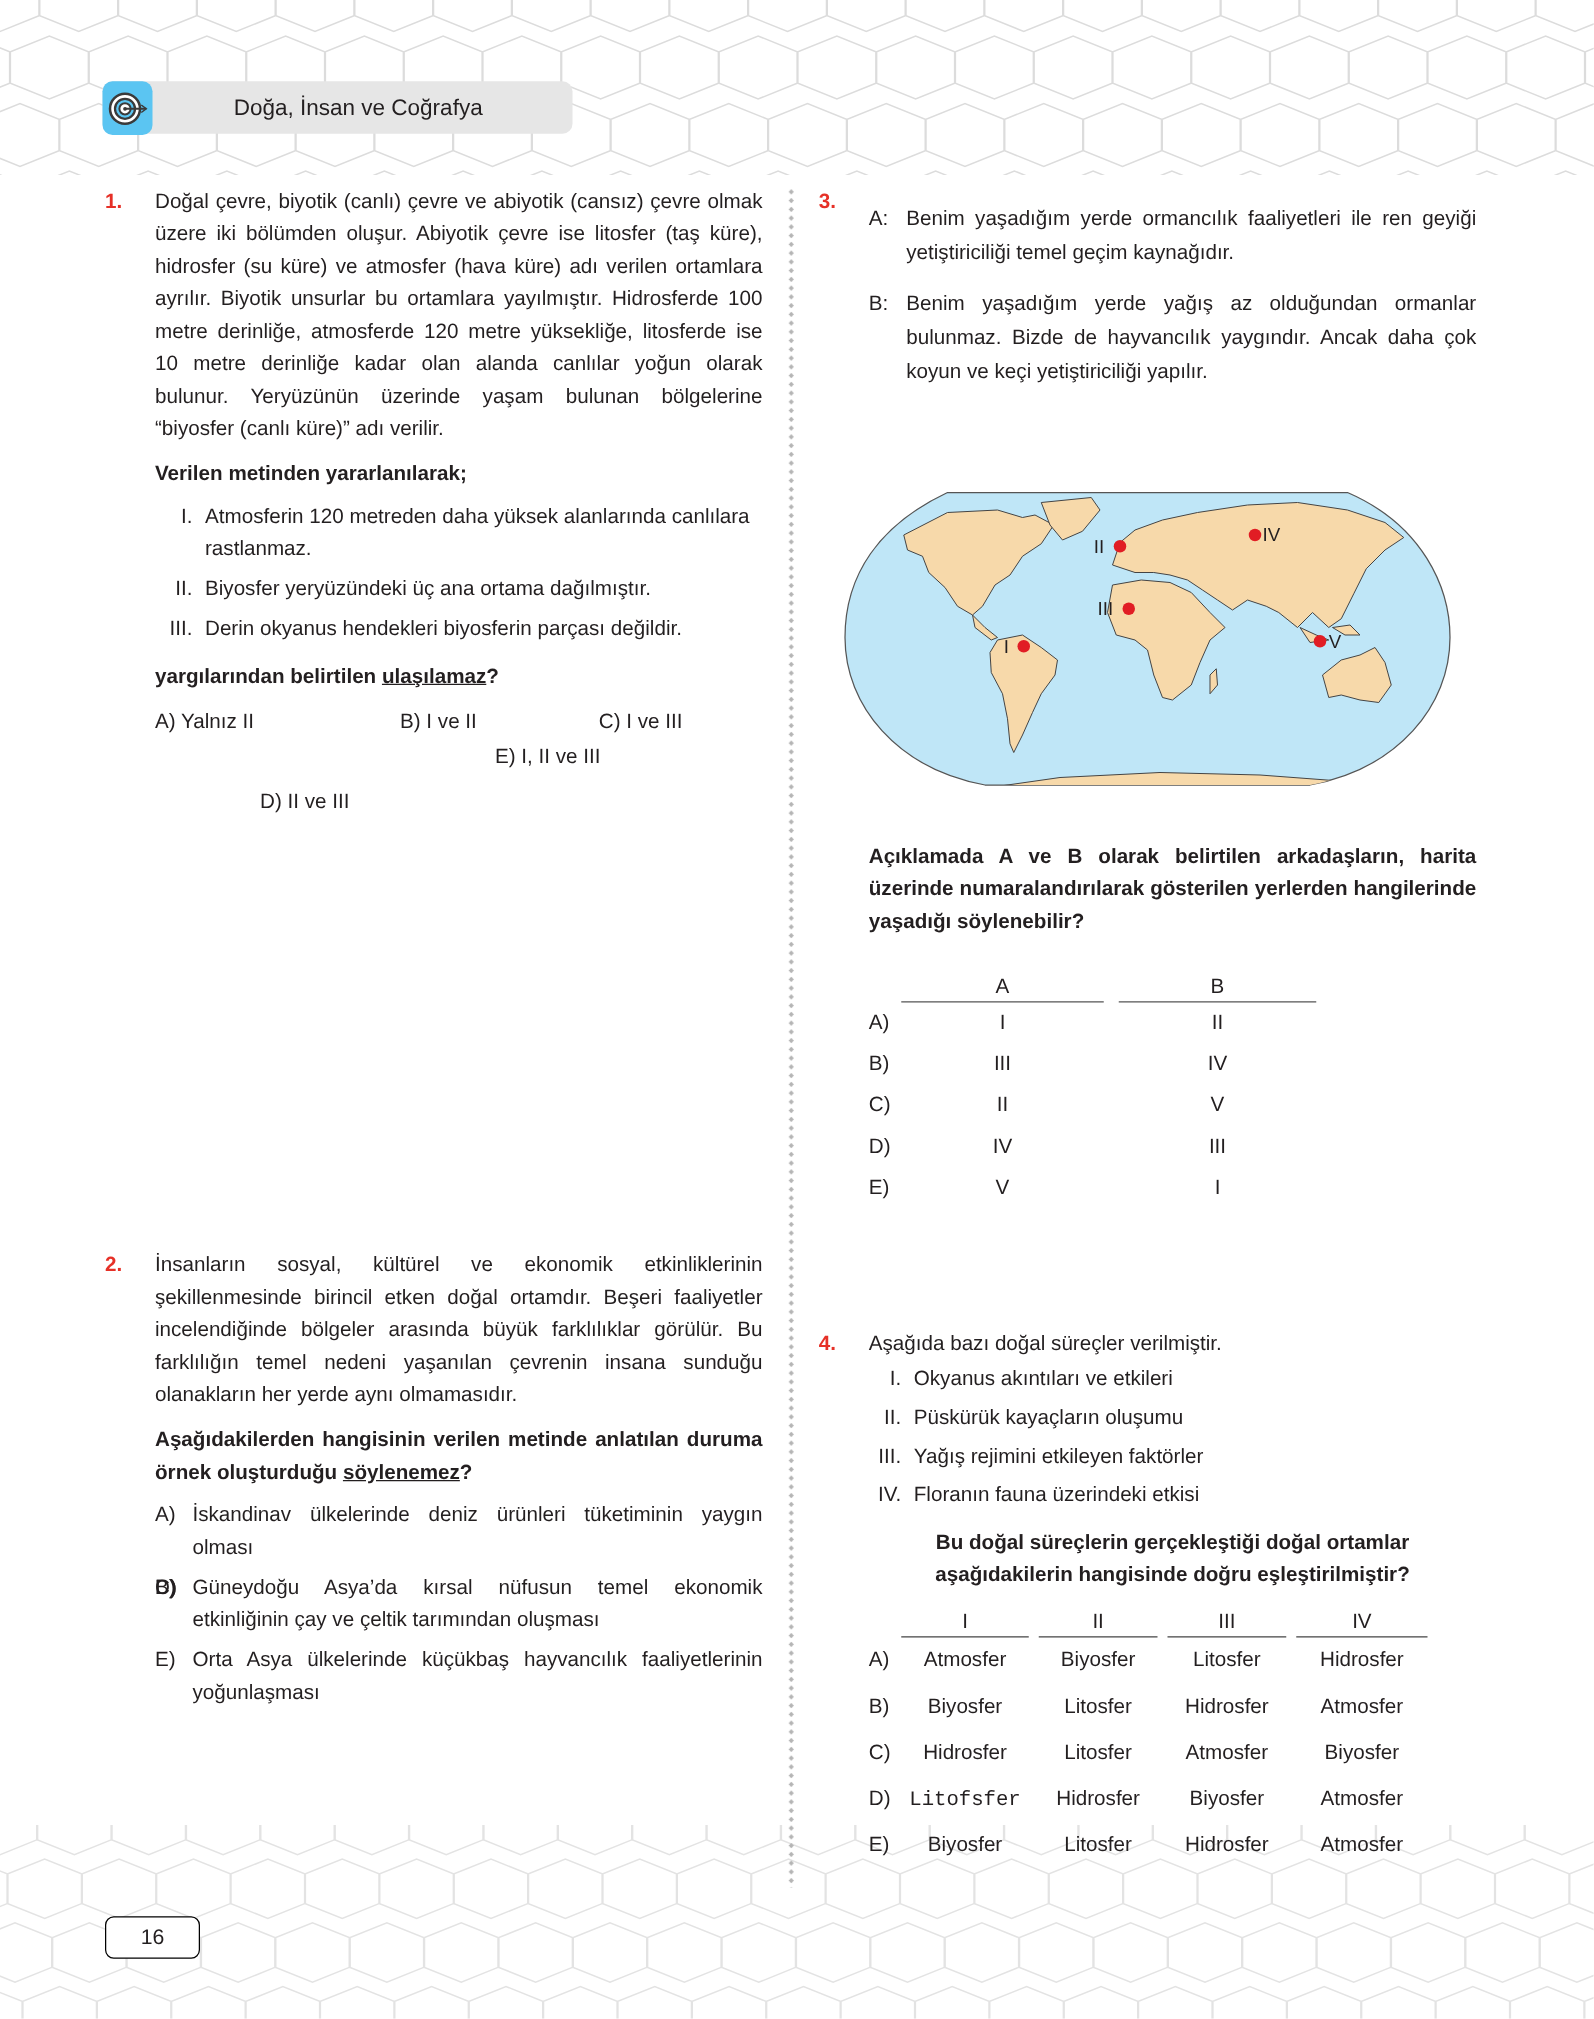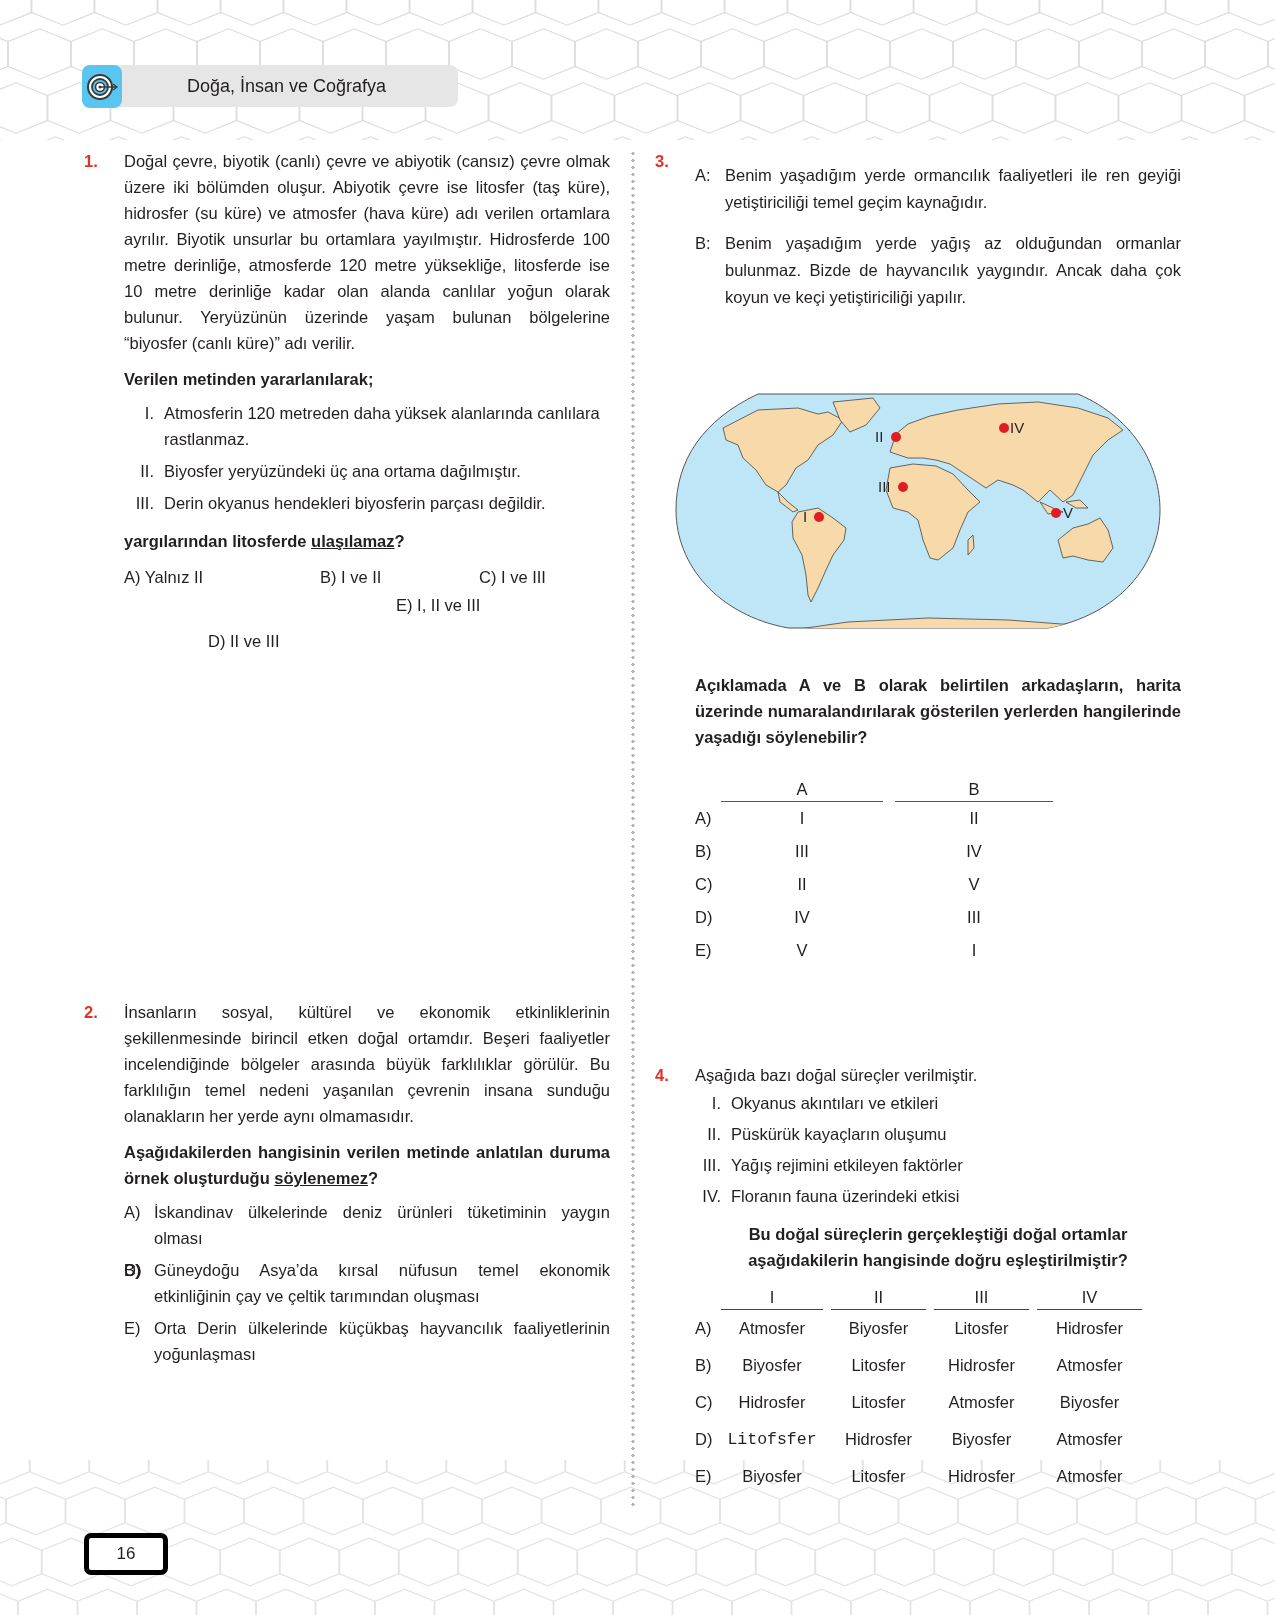--- a/index.html
+++ b/index.html
@@ -44,21 +44,21 @@
   .opt-line { position: relative; padding-left: 30px; margin-bottom: 6px; text-align: justify; }
   .opt-line .ol { position: absolute; left: 0; }
 
   .map-wrap { position: absolute; left: 668px; top: 390px; width: 500px; height: 240px; }
 
   table.tbl { border-collapse: separate; border-spacing: 0; font-size: 16.5px; }
   table.tbl td, table.tbl th { font-weight: normal; padding: 0; text-align: center; }
 
   .page-num {
     position: absolute; left: 84px; top: 1533px; width: 74px; height: 32px;
-    border: 5px solid #000000; border-radius: 7px; background: #fff;
+    border: 1px solid #000000; border-radius: 7px; background: #fff;
     display: flex; align-items: center; justify-content: center; font-size: 17px;
   }
 </style>
 </head>
 <body>
 
 <svg class="hexbg top" viewBox="0 0 1275 140" preserveAspectRatio="none">
   <g fill="none" stroke="#dcdcdc" stroke-width="1.2" id="hexTop">
       <path d="M-8.3 -41.4L-39.5 -28.8L-70.7 -41.4L-70.7 -66.6L-39.5 -79.2L-8.3 -66.6Z M54.7 -41.4L23.5 -28.8L-7.7 -41.4L-7.7 -66.6L23.5 -79.2L54.7 -66.6Z M117.7 -41.4L86.5 -28.8L55.3 -41.4L55.3 -66.6L86.5 -79.2L117.7 -66.6Z M180.7 -41.4L149.5 -28.8L118.3 -41.4L118.3 -66.6L149.5 -79.2L180.7 -66.6Z M243.7 -41.4L212.5 -28.8L181.3 -41.4L181.3 -66.6L212.5 -79.2L243.7 -66.6Z M306.7 -41.4L275.5 -28.8L244.3 -41.4L244.3 -66.6L275.5 -79.2L306.7 -66.6Z M369.7 -41.4L338.5 -28.8L307.3 -41.4L307.3 -66.6L338.5 -79.2L369.7 -66.6Z M432.7 -41.4L401.5 -28.8L370.3 -41.4L370.3 -66.6L401.5 -79.2L432.7 -66.6Z M495.7 -41.4L464.5 -28.8L433.3 -41.4L433.3 -66.6L464.5 -79.2L495.7 -66.6Z M558.7 -41.4L527.5 -28.8L496.3 -41.4L496.3 -66.6L527.5 -79.2L558.7 -66.6Z M621.7 -41.4L590.5 -28.8L559.3 -41.4L559.3 -66.6L590.5 -79.2L621.7 -66.6Z M684.7 -41.4L653.5 -28.8L622.3 -41.4L622.3 -66.6L653.5 -79.2L684.7 -66.6Z M747.7 -41.4L716.5 -28.8L685.3 -41.4L685.3 -66.6L716.5 -79.2L747.7 -66.6Z M810.7 -41.4L779.5 -28.8L748.3 -41.4L748.3 -66.6L779.5 -79.2L810.7 -66.6Z M873.7 -41.4L842.5 -28.8L811.3 -41.4L811.3 -66.6L842.5 -79.2L873.7 -66.6Z M936.7 -41.4L905.5 -28.8L874.3 -41.4L874.3 -66.6L905.5 -79.2L936.7 -66.6Z M999.7 -41.4L968.5 -28.8L937.3 -41.4L937.3 -66.6L968.5 -79.2L999.7 -66.6Z M1062.7 -41.4L1031.5 -28.8L1000.3 -41.4L1000.3 -66.6L1031.5 -79.2L1062.7 -66.6Z M1125.7 -41.4L1094.5 -28.8L1063.3 -41.4L1063.3 -66.6L1094.5 -79.2L1125.7 -66.6Z M1188.7 -41.4L1157.5 -28.8L1126.3 -41.4L1126.3 -66.6L1157.5 -79.2L1188.7 -66.6Z M1251.7 -41.4L1220.5 -28.8L1189.3 -41.4L1189.3 -66.6L1220.5 -79.2L1251.7 -66.6Z M1314.7 -41.4L1283.5 -28.8L1252.3 -41.4L1252.3 -66.6L1283.5 -79.2L1314.7 -66.6Z M-31.8 12.6L-63.0 25.2L-94.2 12.6L-94.2 -12.6L-63.0 -25.2L-31.8 -12.6Z M31.2 12.6L0.0 25.2L-31.2 12.6L-31.2 -12.6L-0.0 -25.2L31.2 -12.6Z M94.2 12.6L63.0 25.2L31.8 12.6L31.8 -12.6L63.0 -25.2L94.2 -12.6Z M157.2 12.6L126.0 25.2L94.8 12.6L94.8 -12.6L126.0 -25.2L157.2 -12.6Z M220.2 12.6L189.0 25.2L157.8 12.6L157.8 -12.6L189.0 -25.2L220.2 -12.6Z M283.2 12.6L252.0 25.2L220.8 12.6L220.8 -12.6L252.0 -25.2L283.2 -12.6Z M346.2 12.6L315.0 25.2L283.8 12.6L283.8 -12.6L315.0 -25.2L346.2 -12.6Z M409.2 12.6L378.0 25.2L346.8 12.6L346.8 -12.6L378.0 -25.2L409.2 -12.6Z M472.2 12.6L441.0 25.2L409.8 12.6L409.8 -12.6L441.0 -25.2L472.2 -12.6Z M535.2 12.6L504.0 25.2L472.8 12.6L472.8 -12.6L504.0 -25.2L535.2 -12.6Z M598.2 12.6L567.0 25.2L535.8 12.6L535.8 -12.6L567.0 -25.2L598.2 -12.6Z M661.2 12.6L630.0 25.2L598.8 12.6L598.8 -12.6L630.0 -25.2L661.2 -12.6Z M724.2 12.6L693.0 25.2L661.8 12.6L661.8 -12.6L693.0 -25.2L724.2 -12.6Z M787.2 12.6L756.0 25.2L724.8 12.6L724.8 -12.6L756.0 -25.2L787.2 -12.6Z M850.2 12.6L819.0 25.2L787.8 12.6L787.8 -12.6L819.0 -25.2L850.2 -12.6Z M913.2 12.6L882.0 25.2L850.8 12.6L850.8 -12.6L882.0 -25.2L913.2 -12.6Z M976.2 12.6L945.0 25.2L913.8 12.6L913.8 -12.6L945.0 -25.2L976.2 -12.6Z M1039.2 12.6L1008.0 25.2L976.8 12.6L976.8 -12.6L1008.0 -25.2L1039.2 -12.6Z M1102.2 12.6L1071.0 25.2L1039.8 12.6L1039.8 -12.6L1071.0 -25.2L1102.2 -12.6Z M1165.2 12.6L1134.0 25.2L1102.8 12.6L1102.8 -12.6L1134.0 -25.2L1165.2 -12.6Z M1228.2 12.6L1197.0 25.2L1165.8 12.6L1165.8 -12.6L1197.0 -25.2L1228.2 -12.6Z M1291.2 12.6L1260.0 25.2L1228.8 12.6L1228.8 -12.6L1260.0 -25.2L1291.2 -12.6Z M7.7 66.6L-23.5 79.2L-54.7 66.6L-54.7 41.4L-23.5 28.8L7.7 41.4Z M70.7 66.6L39.5 79.2L8.3 66.6L8.3 41.4L39.5 28.8L70.7 41.4Z M133.7 66.6L102.5 79.2L71.3 66.6L71.3 41.4L102.5 28.8L133.7 41.4Z M196.7 66.6L165.5 79.2L134.3 66.6L134.3 41.4L165.5 28.8L196.7 41.4Z M259.7 66.6L228.5 79.2L197.3 66.6L197.3 41.4L228.5 28.8L259.7 41.4Z M322.7 66.6L291.5 79.2L260.3 66.6L260.3 41.4L291.5 28.8L322.7 41.4Z M385.7 66.6L354.5 79.2L323.3 66.6L323.3 41.4L354.5 28.8L385.7 41.4Z M448.7 66.6L417.5 79.2L386.3 66.6L386.3 41.4L417.5 28.8L448.7 41.4Z M511.7 66.6L480.5 79.2L449.3 66.6L449.3 41.4L480.5 28.8L511.7 41.4Z M574.7 66.6L543.5 79.2L512.3 66.6L512.3 41.4L543.5 28.8L574.7 41.4Z M637.7 66.6L606.5 79.2L575.3 66.6L575.3 41.4L606.5 28.8L637.7 41.4Z M700.7 66.6L669.5 79.2L638.3 66.6L638.3 41.4L669.5 28.8L700.7 41.4Z M763.7 66.6L732.5 79.2L701.3 66.6L701.3 41.4L732.5 28.8L763.7 41.4Z M826.7 66.6L795.5 79.2L764.3 66.6L764.3 41.4L795.5 28.8L826.7 41.4Z M889.7 66.6L858.5 79.2L827.3 66.6L827.3 41.4L858.5 28.8L889.7 41.4Z M952.7 66.6L921.5 79.2L890.3 66.6L890.3 41.4L921.5 28.8L952.7 41.4Z M1015.7 66.6L984.5 79.2L953.3 66.6L953.3 41.4L984.5 28.8L1015.7 41.4Z M1078.7 66.6L1047.5 79.2L1016.3 66.6L1016.3 41.4L1047.5 28.8L1078.7 41.4Z M1141.7 66.6L1110.5 79.2L1079.3 66.6L1079.3 41.4L1110.5 28.8L1141.7 41.4Z M1204.7 66.6L1173.5 79.2L1142.3 66.6L1142.3 41.4L1173.5 28.8L1204.7 41.4Z M1267.7 66.6L1236.5 79.2L1205.3 66.6L1205.3 41.4L1236.5 28.8L1267.7 41.4Z M1330.7 66.6L1299.5 79.2L1268.3 66.6L1268.3 41.4L1299.5 28.8L1330.7 41.4Z M-15.8 120.6L-47.0 133.2L-78.2 120.6L-78.2 95.4L-47.0 82.8L-15.8 95.4Z M47.2 120.6L16.0 133.2L-15.2 120.6L-15.2 95.4L16.0 82.8L47.2 95.4Z M110.2 120.6L79.0 133.2L47.8 120.6L47.8 95.4L79.0 82.8L110.2 95.4Z M173.2 120.6L142.0 133.2L110.8 120.6L110.8 95.4L142.0 82.8L173.2 95.4Z M236.2 120.6L205.0 133.2L173.8 120.6L173.8 95.4L205.0 82.8L236.2 95.4Z M299.2 120.6L268.0 133.2L236.8 120.6L236.8 95.4L268.0 82.8L299.2 95.4Z M362.2 120.6L331.0 133.2L299.8 120.6L299.8 95.4L331.0 82.8L362.2 95.4Z M425.2 120.6L394.0 133.2L362.8 120.6L362.8 95.4L394.0 82.8L425.2 95.4Z M488.2 120.6L457.0 133.2L425.8 120.6L425.8 95.4L457.0 82.8L488.2 95.4Z M551.2 120.6L520.0 133.2L488.8 120.6L488.8 95.4L520.0 82.8L551.2 95.4Z M614.2 120.6L583.0 133.2L551.8 120.6L551.8 95.4L583.0 82.8L614.2 95.4Z M677.2 120.6L646.0 133.2L614.8 120.6L614.8 95.4L646.0 82.8L677.2 95.4Z M740.2 120.6L709.0 133.2L677.8 120.6L677.8 95.4L709.0 82.8L740.2 95.4Z M803.2 120.6L772.0 133.2L740.8 120.6L740.8 95.4L772.0 82.8L803.2 95.4Z M866.2 120.6L835.0 133.2L803.8 120.6L803.8 95.4L835.0 82.8L866.2 95.4Z M929.2 120.6L898.0 133.2L866.8 120.6L866.8 95.4L898.0 82.8L929.2 95.4Z M992.2 120.6L961.0 133.2L929.8 120.6L929.8 95.4L961.0 82.8L992.2 95.4Z M1055.2 120.6L1024.0 133.2L992.8 120.6L992.8 95.4L1024.0 82.8L1055.2 95.4Z M1118.2 120.6L1087.0 133.2L1055.8 120.6L1055.8 95.4L1087.0 82.8L1118.2 95.4Z M1181.2 120.6L1150.0 133.2L1118.8 120.6L1118.8 95.4L1150.0 82.8L1181.2 95.4Z M1244.2 120.6L1213.0 133.2L1181.8 120.6L1181.8 95.4L1213.0 82.8L1244.2 95.4Z M1307.2 120.6L1276.0 133.2L1244.8 120.6L1244.8 95.4L1276.0 82.8L1307.2 95.4Z M23.7 174.6L-7.5 187.2L-38.7 174.6L-38.7 149.4L-7.5 136.8L23.7 149.4Z M86.7 174.6L55.5 187.2L24.3 174.6L24.3 149.4L55.5 136.8L86.7 149.4Z M149.7 174.6L118.5 187.2L87.3 174.6L87.3 149.4L118.5 136.8L149.7 149.4Z M212.7 174.6L181.5 187.2L150.3 174.6L150.3 149.4L181.5 136.8L212.7 149.4Z M275.7 174.6L244.5 187.2L213.3 174.6L213.3 149.4L244.5 136.8L275.7 149.4Z M338.7 174.6L307.5 187.2L276.3 174.6L276.3 149.4L307.5 136.8L338.7 149.4Z M401.7 174.6L370.5 187.2L339.3 174.6L339.3 149.4L370.5 136.8L401.7 149.4Z M464.7 174.6L433.5 187.2L402.3 174.6L402.3 149.4L433.5 136.8L464.7 149.4Z M527.7 174.6L496.5 187.2L465.3 174.6L465.3 149.4L496.5 136.8L527.7 149.4Z M590.7 174.6L559.5 187.2L528.3 174.6L528.3 149.4L559.5 136.8L590.7 149.4Z M653.7 174.6L622.5 187.2L591.3 174.6L591.3 149.4L622.5 136.8L653.7 149.4Z M716.7 174.6L685.5 187.2L654.3 174.6L654.3 149.4L685.5 136.8L716.7 149.4Z M779.7 174.6L748.5 187.2L717.3 174.6L717.3 149.4L748.5 136.8L779.7 149.4Z M842.7 174.6L811.5 187.2L780.3 174.6L780.3 149.4L811.5 136.8L842.7 149.4Z M905.7 174.6L874.5 187.2L843.3 174.6L843.3 149.4L874.5 136.8L905.7 149.4Z M968.7 174.6L937.5 187.2L906.3 174.6L906.3 149.4L937.5 136.8L968.7 149.4Z M1031.7 174.6L1000.5 187.2L969.3 174.6L969.3 149.4L1000.5 136.8L1031.7 149.4Z M1094.7 174.6L1063.5 187.2L1032.3 174.6L1032.3 149.4L1063.5 136.8L1094.7 149.4Z M1157.7 174.6L1126.5 187.2L1095.3 174.6L1095.3 149.4L1126.5 136.8L1157.7 149.4Z M1220.7 174.6L1189.5 187.2L1158.3 174.6L1158.3 149.4L1189.5 136.8L1220.7 149.4Z M1283.7 174.6L1252.5 187.2L1221.3 174.6L1221.3 149.4L1252.5 136.8L1283.7 149.4Z M1346.7 174.6L1315.5 187.2L1284.3 174.6L1284.3 149.4L1315.5 136.8L1346.7 149.4Z "></path>
     </g>
@@ -96,21 +96,21 @@
     <div class="item">
       <span class="rn">II.</span>
       <span>Biyosfer yeryüzündeki üç ana ortama dağılmıştır.</span>
     </div>
     <div class="item">
       <span class="rn">III.</span>
       <span>Derin okyanus hendekleri biyosferin parçası değildir.</span>
     </div>
   </div>
   <div class="bold" style="margin-top:12px;">
-    <span>yargılarından litosferde </span><span class="u">ulaşılamaz</span><span>?</span>
+    <span>yargılarından belirtilen </span><span class="u">ulaşılamaz</span><span>?</span>
   </div>
   <div style="position:relative; height:64px; margin-top:10px;">
     <span style="position:absolute; left:0; top:0;">A) Yalnız II</span>
     <span style="position:absolute; left:196px; top:0;">B) I ve II</span>
     <span style="position:absolute; left:355px; top:0;">C) I ve III</span>
     <span style="position:absolute; left:84px; top:28px;margin-top:36px;">D)  II ve III</span>
     <span style="position:absolute; left:272px; top:28px;">E) I, II ve III</span>
   </div>
 </div>
 
@@ -130,21 +130,21 @@
     </div>
     <div class="opt-line">
       <span class="ol">C)</span>
     </div>
     <div class="opt-line">
       <span class="ol">D)</span>
       <span>Güneydoğu Asya’da kırsal nüfusun temel ekonomik etkinliğinin çay ve çeltik tarımından oluşması</span>
     </div>
     <div class="opt-line">
       <span class="ol">E)</span>
-      <span>Orta Derin ülkelerinde küçükbaş hayvancılık faaliyetlerinin yoğunlaşması</span>
+      <span>Orta Asya ülkelerinde küçükbaş hayvancılık faaliyetlerinin yoğunlaşması</span>
     </div>
   </div>
 </div>
 
 <div class="qnum" style="left:655px; top:152px;">3.</div>
 <div class="col" style="left:695px; top:148px; width:486px;">
   <div style="margin-top:14px;">
     <div class="opt-line just" style="padding-left:30px; margin-bottom:14px; line-height:27px;">
       <span class="ol">A:</span>
       <span>Benim yaşadığım yerde ormancılık faaliyetleri ile ren geyiği yetiştiriciliği temel geçim kaynağıdır.</span>

